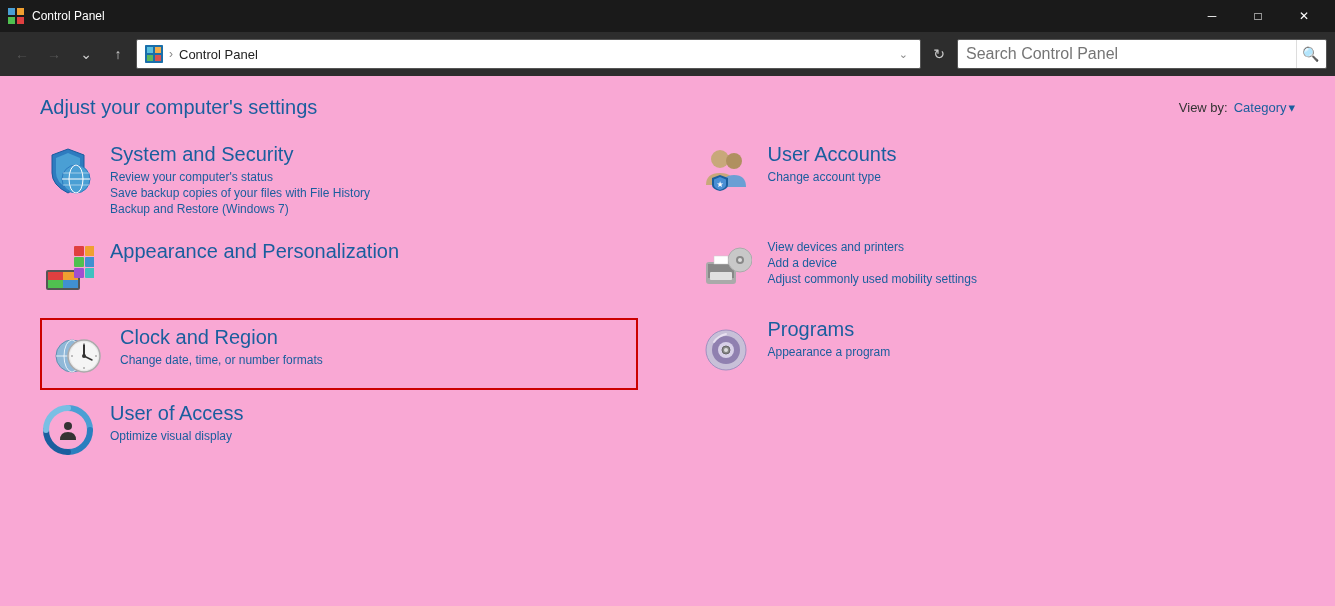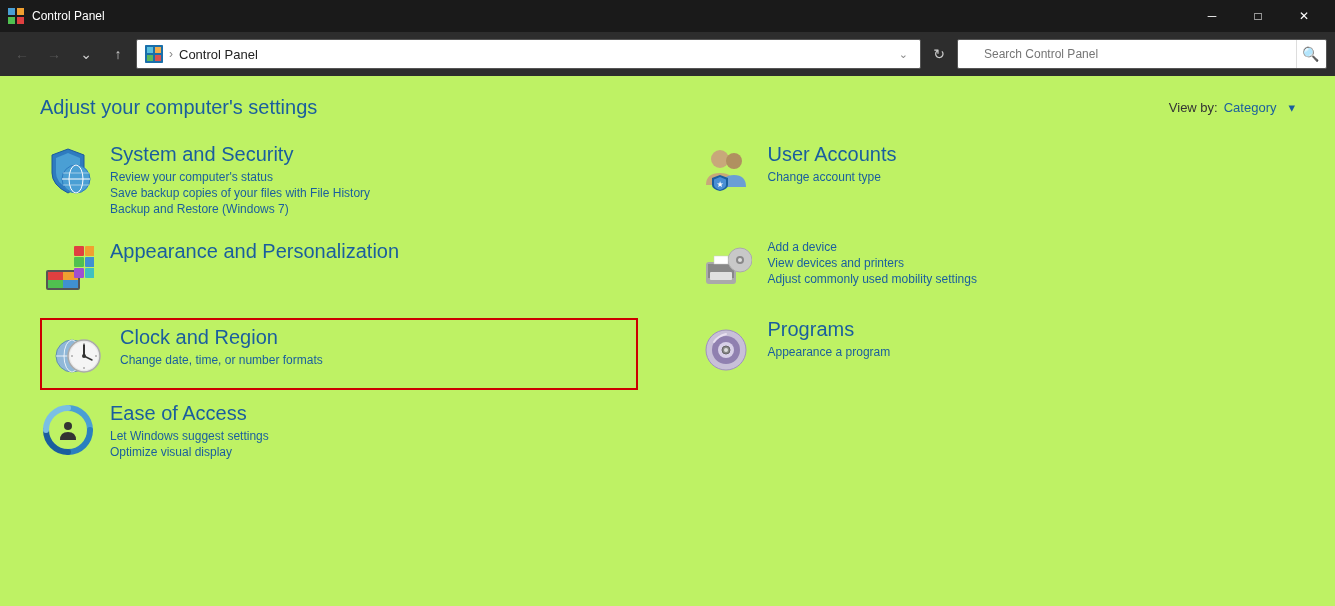--- a/index.html
+++ b/index.html
@@ -124,42 +124,41 @@
       border: 1px solid #555;
       display: flex;
       align-items: center;
       border-radius: 2px;
       overflow: hidden;
     }
     .search-input {
       flex: 1;
       border: none;
       outline: none;
-      font-size: 12px;
+      font-size: 16px;
       padding: 0 8px;
       color: #0c4a6e;
-      margin-left: 18px;
     }
     .search-btn {
       width: 30px;
       height: 30px;
       background: transparent;
       border: none;
       border-left: 1px solid #ddd;
       cursor: pointer;
       display: flex;
       align-items: center;
       justify-content: center;
       color: #555;
       font-size: 14px;
     }
 
     
     .content {
-      background: #bef264;
+      background: #f9a8d4;
       height: calc(606px - 32px - 44px);
       padding: 20px 40px;
     }
     .content-header {
       display: flex;
       align-items: center;
       justify-content: space-between;
       margin-bottom: 24px;
     }
     .page-title {
@@ -173,21 +172,21 @@
       gap: 6px;
       font-size: 13px;
       color: #333;
     }
     .viewby-label { color: #333; }
     .viewby-value {
       color: #1a5e9e;
       cursor: pointer;
       display: flex;
       align-items: center;
-      gap: 12px;
+      gap: 2px;
     }
 
     
     .categories-grid {
       display: grid;
       grid-template-columns: 1fr 1fr;
       gap: 0 60px;
     }
     .category-item {
       display: flex;
@@ -371,22 +370,22 @@
           <rect x="10" y="30" width="22" height="8" fill="#e0e0e0" rx="1"></rect>
 
           <circle cx="40" cy="18" r="12" fill="#c8c8c8" stroke="#aaa" stroke-width="1"></circle>
           <circle cx="40" cy="18" r="4" fill="#888"></circle>
           <circle cx="40" cy="18" r="2" fill="#ddd"></circle>
 
           <rect x="14" y="14" width="14" height="8" fill="#fff" stroke="#ccc" stroke-width="0.5"></rect>
         </svg>
       </div>
       <div class="cat-content">
+        <a class="cat-link">View devices and printers</a>
         <a class="cat-link">Add a device</a>
-        <a class="cat-link">View devices and printers</a>
         <a class="cat-link">Adjust commonly used mobility settings</a>
       </div>
     </div>
 
     <div class="category-item cat-highlighted">
       <div class="cat-icon">
         <svg width="52" height="52" viewBox="0 0 52 52">
 
           <circle cx="20" cy="28" r="16" fill="#90b8d8" stroke="#6090b0" stroke-width="1"></circle>
           <ellipse cx="20" cy="28" rx="8" ry="16" fill="none" stroke="#fff" stroke-width="0.8"></ellipse>
@@ -439,20 +438,19 @@
           <path d="M26 4 A22 22 0 0 1 48 26" fill="none" stroke="#4a9fd4" stroke-width="6" stroke-linecap="round"></path>
           <path d="M48 26 A22 22 0 0 1 26 48" fill="none" stroke="#2a7fbf" stroke-width="6" stroke-linecap="round"></path>
           <path d="M26 48 A22 22 0 0 1 4 26" fill="none" stroke="#1a5e9e" stroke-width="6" stroke-linecap="round"></path>
           <path d="M4 26 A22 22 0 0 1 26 4" fill="none" stroke="#7abfe4" stroke-width="6" stroke-linecap="round"></path>
 
           <circle cx="26" cy="22" r="4" fill="#333"></circle>
           <path d="M18 36 Q18 28 26 28 Q34 28 34 36" fill="#333"></path>
         </svg>
       </div>
       <div class="cat-content">
-        <div class="cat-title">Ease of Access</div>
-        <a class="cat-link">Let Windows suggest settings</a>
+        <div class="cat-title">User of Access</div>
         <a class="cat-link">Optimize visual display</a>
       </div>
     </div>
 
   </div>
 </div>
 
 </body></html>

